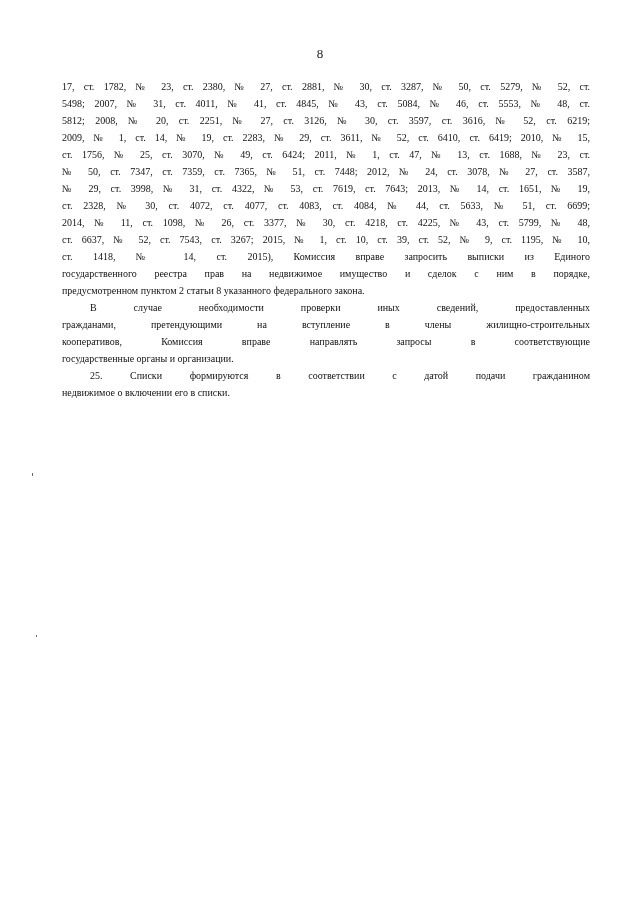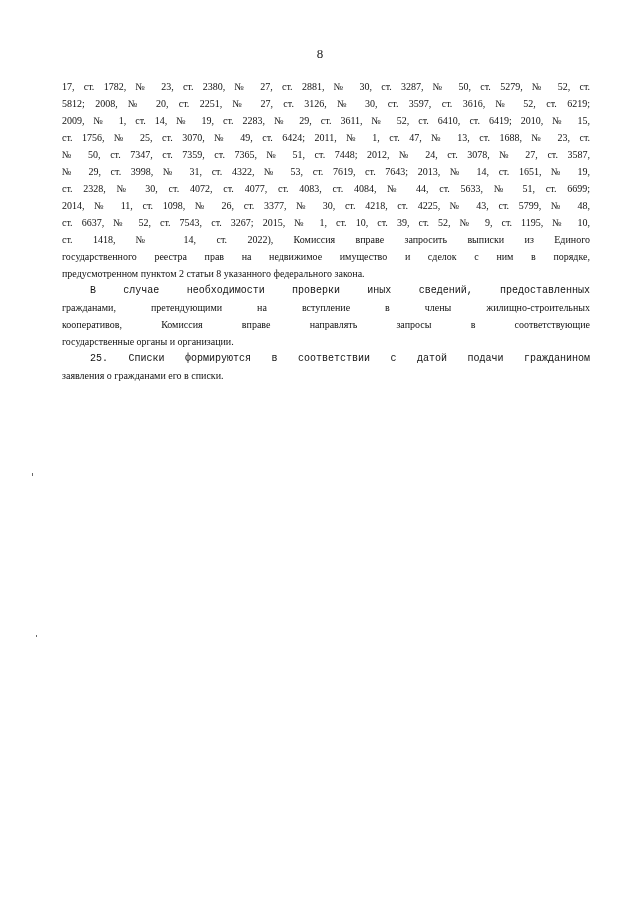--- a/index.html
+++ b/index.html
@@ -9,49 +9,50 @@
       font-family: "Liberation Serif", serif; font-size: 13px; color: #1a1a1a;
     }
     .body-text {
       position: absolute; top: 78px; left: 62px; width: 528px;
       font-family: "Liberation Serif", serif; font-size: 10px; line-height: 17px;
       color: #111111;
     }
     .para { margin: 0; text-align: justify; text-align-last: left; }
     .line { display: block; text-align: justify; text-align-last: justify; white-space: nowrap; }
     .line.last { text-align-last: left; }
-    .line.ind { padding-left: 28px; font-family: Liberation Mono, monospace; }
+    .line.ind { padding-left: 28px; }
     .speck { position: absolute; background: #666; }
   </style>
 </head>
 <body>
 
 <div class="page-number">8</div>
 
 <div class="body-text">
   <div class="para">
     <span class="line">17, ст. 1782, № 23, ст. 2380, № 27, ст. 2881, № 30, ст. 3287, № 50, ст. 5279, № 52, ст.</span>
+    <span class="line">5498; 2007, № 31, ст. 4011, № 41, ст. 4845, № 43, ст. 5084, № 46, ст. 5553, № 48, ст.</span>
     <span class="line">5812; 2008, № 20, ст. 2251, № 27, ст. 3126, № 30, ст. 3597, ст. 3616, № 52, ст. 6219;</span>
     <span class="line">2009, № 1, ст. 14, № 19, ст. 2283, № 29, ст. 3611, № 52, ст. 6410, ст. 6419; 2010, № 15,</span>
     <span class="line">ст. 1756, № 25, ст. 3070, № 49, ст. 6424; 2011, № 1, ст. 47, № 13, ст. 1688, № 23, ст.</span>
     <span class="line">№ 50, ст. 7347, ст. 7359, ст. 7365, № 51, ст. 7448; 2012, № 24, ст. 3078, № 27, ст. 3587,</span>
     <span class="line">№ 29, ст. 3998, № 31, ст. 4322, № 53, ст. 7619, ст. 7643; 2013, № 14, ст. 1651, № 19,</span>
     <span class="line">ст. 2328, № 30, ст. 4072, ст. 4077, ст. 4083, ст. 4084, № 44, ст. 5633, № 51, ст. 6699;</span>
     <span class="line">2014, № 11, ст. 1098, № 26, ст. 3377, № 30, ст. 4218, ст. 4225, № 43, ст. 5799, № 48,</span>
     <span class="line">ст. 6637, № 52, ст. 7543, ст. 3267; 2015, № 1, ст. 10, ст. 39, ст. 52, № 9, ст. 1195, № 10,</span>
-    <span class="line">ст. 1418, № 14, ст. 2022), Комиссия вправе запросить выписки из Единого</span>
+    <span class="line">ст. 1418, № 14, ст. 2015), Комиссия вправе запросить выписки из Единого</span>
     <span class="line">государственного реестра прав на недвижимое имущество и сделок с ним в порядке,</span>
     <span class="line last">предусмотренном пунктом 2 статьи 8 указанного федерального закона.</span>
   </div>
   <div class="para">
     <span class="line ind">В случае необходимости проверки иных сведений, предоставленных</span>
     <span class="line">гражданами, претендующими на вступление в члены жилищно-строительных</span>
     <span class="line">кооперативов, Комиссия вправе направлять запросы в соответствующие</span>
     <span class="line last">государственные органы и организации.</span>
   </div>
   <div class="para">
     <span class="line ind">25. Списки формируются в соответствии с датой подачи гражданином</span>
-    <span class="line last">заявления о гражданами его в списки.</span>
+    <span class="line last">недвижимое о включении его в списки.</span>
   </div>
 </div>
 
 <div class="speck" style="left:32px;top:473px;width:1px;height:3px;"></div>
 <div class="speck" style="left:36px;top:635px;width:1px;height:2px;"></div>
 
 </body></html>

